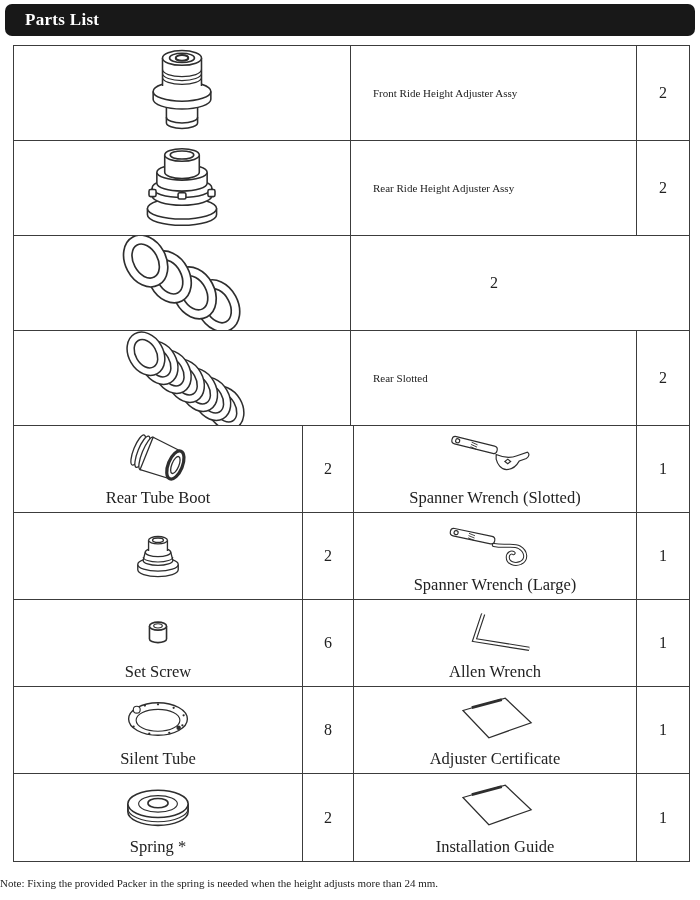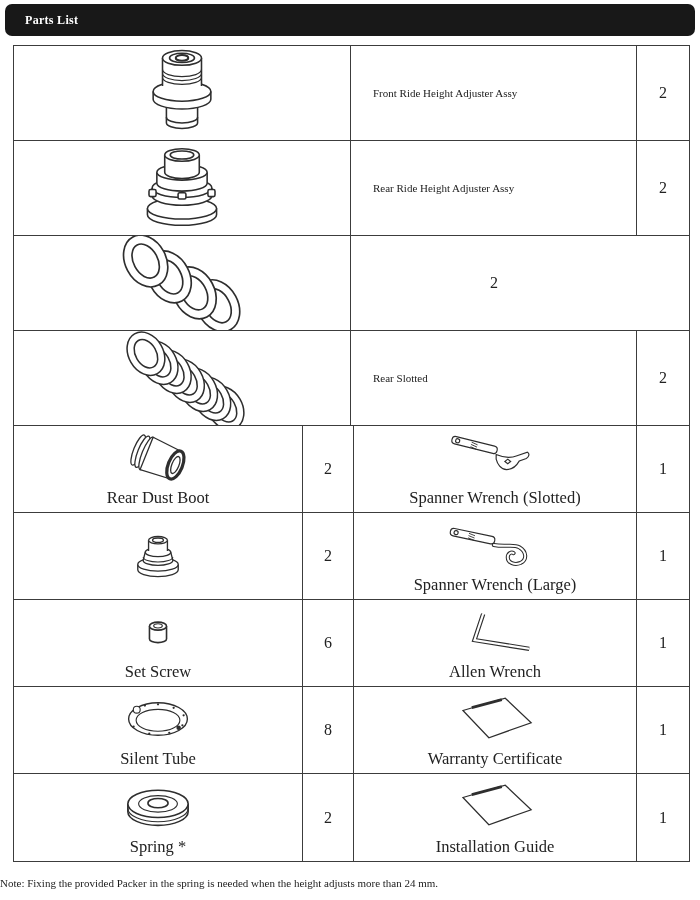--- a/index.html
+++ b/index.html
@@ -6,21 +6,21 @@
   .page {
     position:relative; width:700px; height:900px; background:#ffffff;
     font-family:"Liberation Serif", serif; color:#222; overflow:hidden;
   }
   .header-bar {
     position:absolute; left:5px; top:4px; width:690px; height:32px;
     background:#181818; border-radius:7px; display:flex; align-items:center;
     box-sizing:border-box;
   }
   .header-title {
-    color:#ffffff; font-weight:bold; font-size:12px; padding-left:20px;
+    color:#ffffff; font-weight:bold; font-size:17px; padding-left:20px;
     letter-spacing:0.3px;
   }
   .parts-table {
     position:absolute; left:13px; top:45px; width:677px;
     border:1px solid #3c3c3c; box-sizing:border-box; background:#fff;
   }
   .prow { display:grid; border-bottom:1px solid #3c3c3c; box-sizing:border-box; }
   .prow:last-child { border-bottom:none; }
   .prow.full  { grid-template-columns:337px 286px 1fr; height:95px; }
   .prow.split { grid-template-columns:289px 51px 283px 1fr; height:87px; }
@@ -168,21 +168,21 @@
             <g transform="rotate(22 65 48)" fill="#fff" stroke="#2e2e2e" stroke-width="2">
               <ellipse cx="32" cy="48" rx="7" ry="25"></ellipse>
               <ellipse cx="39" cy="48" rx="7" ry="26"></ellipse>
               <ellipse cx="46" cy="48" rx="7" ry="27"></ellipse>
               <path d="M46,21 L94,25 L94,71 L46,75 Z"></path>
               <ellipse cx="94" cy="48" rx="11" ry="23" stroke-width="5"></ellipse>
               <ellipse cx="94" cy="48" rx="5.5" ry="14" stroke-width="2"></ellipse>
             </g>
           </svg>
         </div>
-        <div class="label">Rear Dust Boot</div>
+        <div class="label">Rear Tube Boot</div>
       </div>
       <div class="cell qty">2</div>
       <div class="cell item">
         <div class="imgwrap">
           <svg width="160" height="58" viewBox="0 0 180 100">
             <g stroke="#2e2e2e" stroke-width="2" fill="#fff">
               <g transform="rotate(14 50 30)">
                 <rect x="14" y="20" width="80" height="13" rx="6"></rect>
                 <circle cx="24" cy="26.5" r="3.5"></circle>
                 <path d="M48,23 l11,2 m-11,2 l11,2 m-11,2 l11,2" fill="none" stroke-width="1.4"></path>
@@ -286,21 +286,21 @@
         <div class="label">Silent Tube</div>
       </div>
       <div class="cell qty">8</div>
       <div class="cell item">
         <div class="imgwrap">
           <svg width="130" height="58" viewBox="0 0 150 85">
             <polygon points="28,30 90,12 128,48 66,70" fill="#fff" stroke="#2e2e2e" stroke-width="1.8"></polygon>
             <path d="M41,26 L85,14" stroke="#2e2e2e" stroke-width="4.2" fill="none"></path>
           </svg>
         </div>
-        <div class="label">Warranty Certificate</div>
+        <div class="label">Adjuster Certificate</div>
       </div>
       <div class="cell qty">1</div>
     </div>
 
     <div class="prow split">
       <div class="cell item">
         <div class="imgwrap">
           <svg width="108" height="56" viewBox="0 0 130 78">
             <g fill="#fff" stroke="#2e2e2e" stroke-width="2.2">
               <path d="M23,36 L23,47 A42,19 0 0 0 107,47 L107,36"></path>

